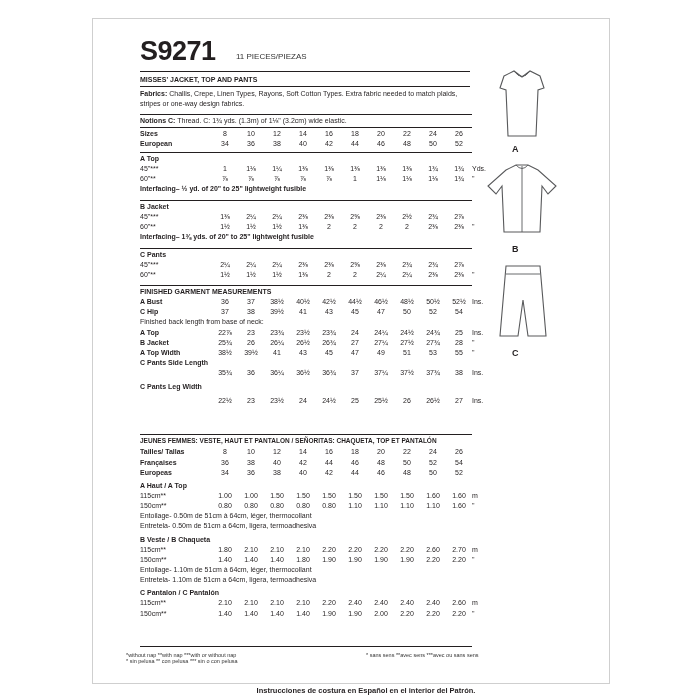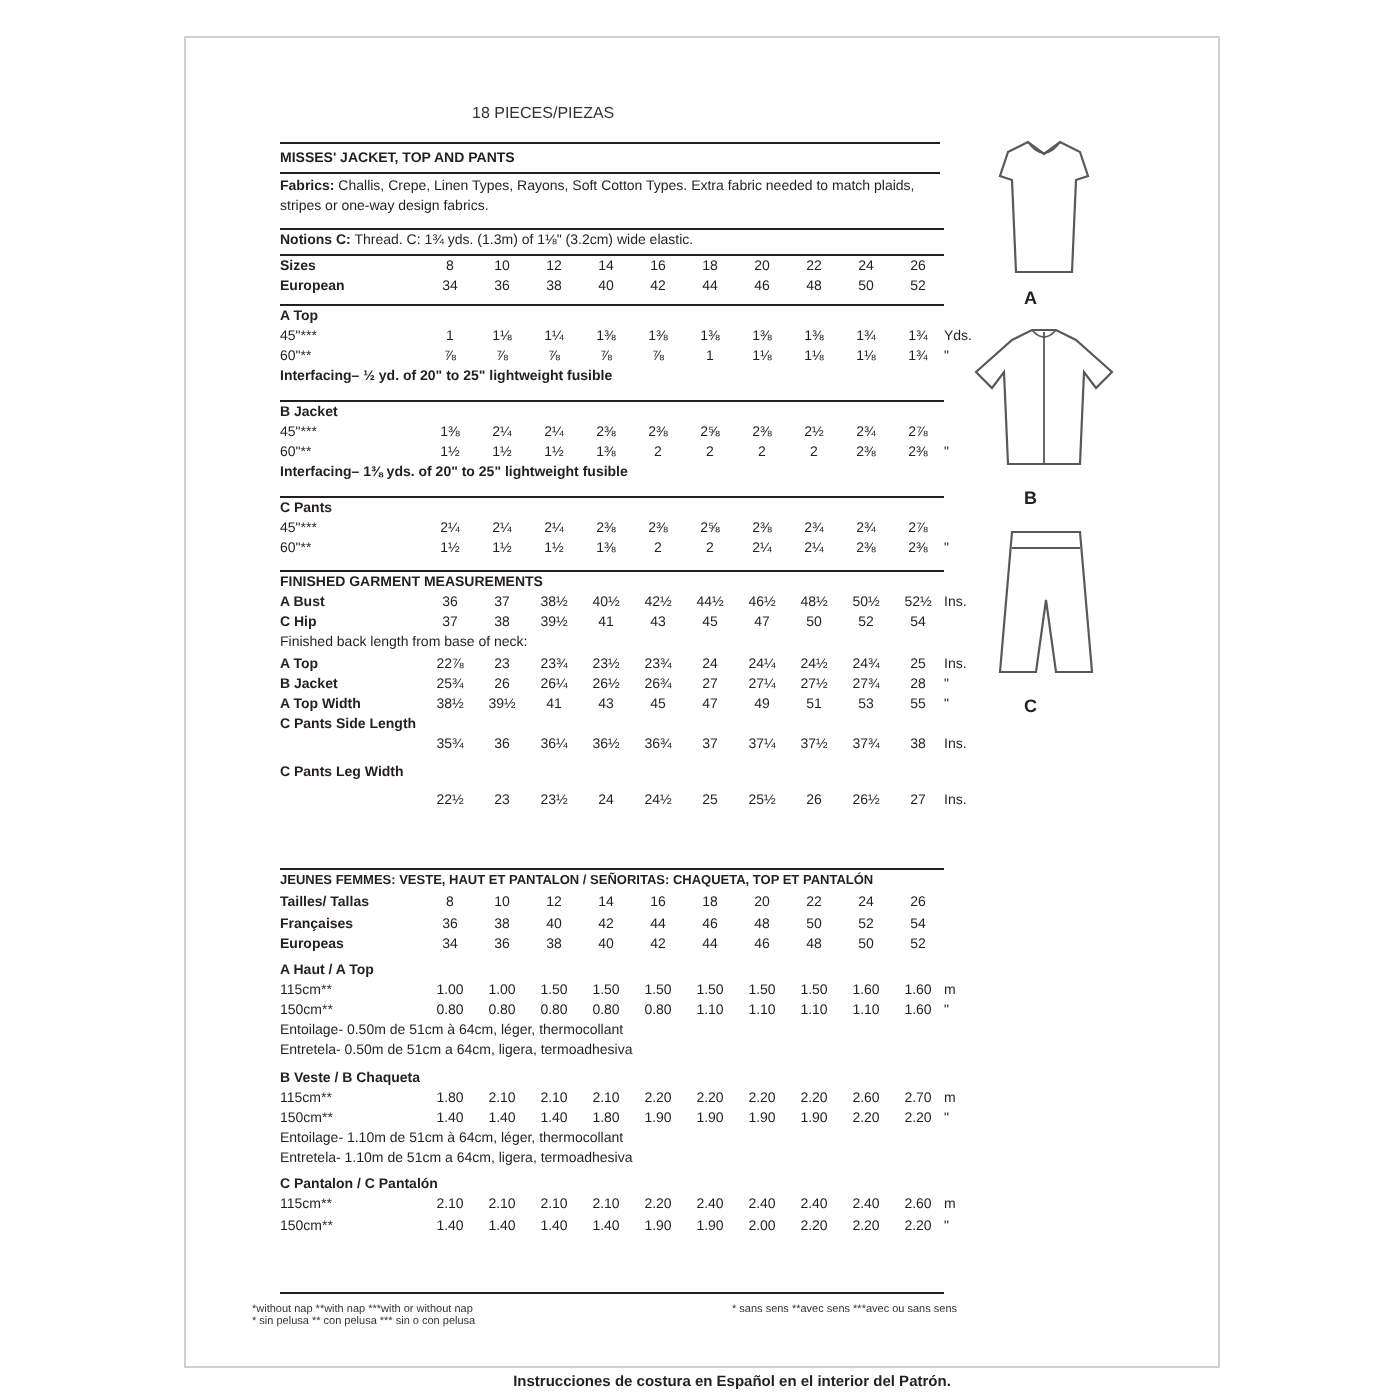--- a/index.html
+++ b/index.html
@@ -25,21 +25,22 @@
   .footR{float:right;width:230px;text-align:left;}
   .spanish{position:absolute;left:16px;top:686px;width:700px;text-align:center;font-size:7.5px;font-weight:bold;}
   svg{display:block;}
 </style>
 </head>
 <body>
 
 <div class="page">
   <div class="sheet"></div>
 
-  <div class="pieces">18 PIECES/PIEZAS</div>
+  <div class="title">S9271</div>
+  <div class="pieces">11 PIECES/PIEZAS</div>
   <div class="subtitle">MISSES' JACKET, TOP AND PANTS</div>
   <div class="rule" style="left:140px;top:71px;width:330px;"></div>
   <div class="rule" style="left:140px;top:86px;width:330px;"></div>
 
   <div class="block" style="left:140px;top:89px;width:332px;">
     <span class="b">Fabrics:</span><span> Challis, Crepe, Linen Types, Rayons, Soft Cotton Types. Extra fabric needed to match plaids, stripes or one-way design fabrics.</span>
   </div>
   <div class="rule" style="left:140px;top:114px;width:332px;"></div>
 
   <div class="block" style="left:140px;top:116px;width:332px;">

